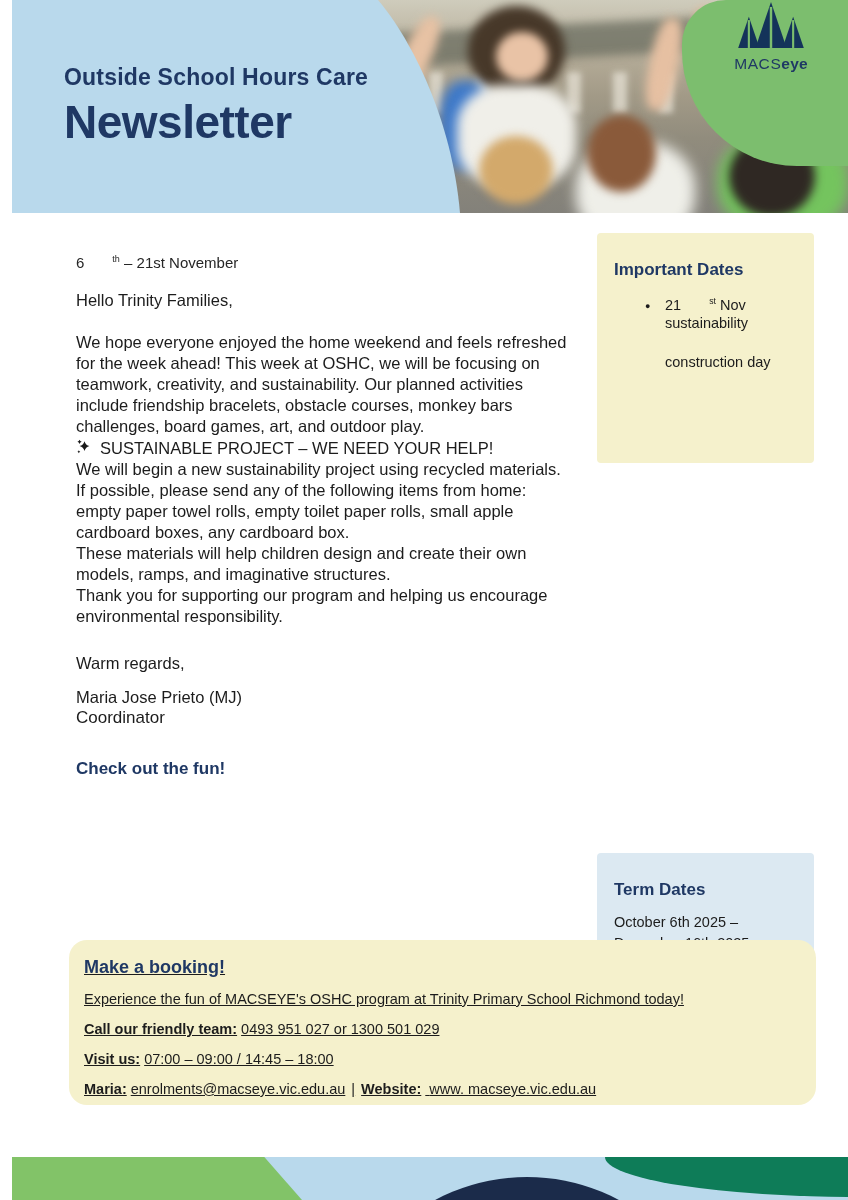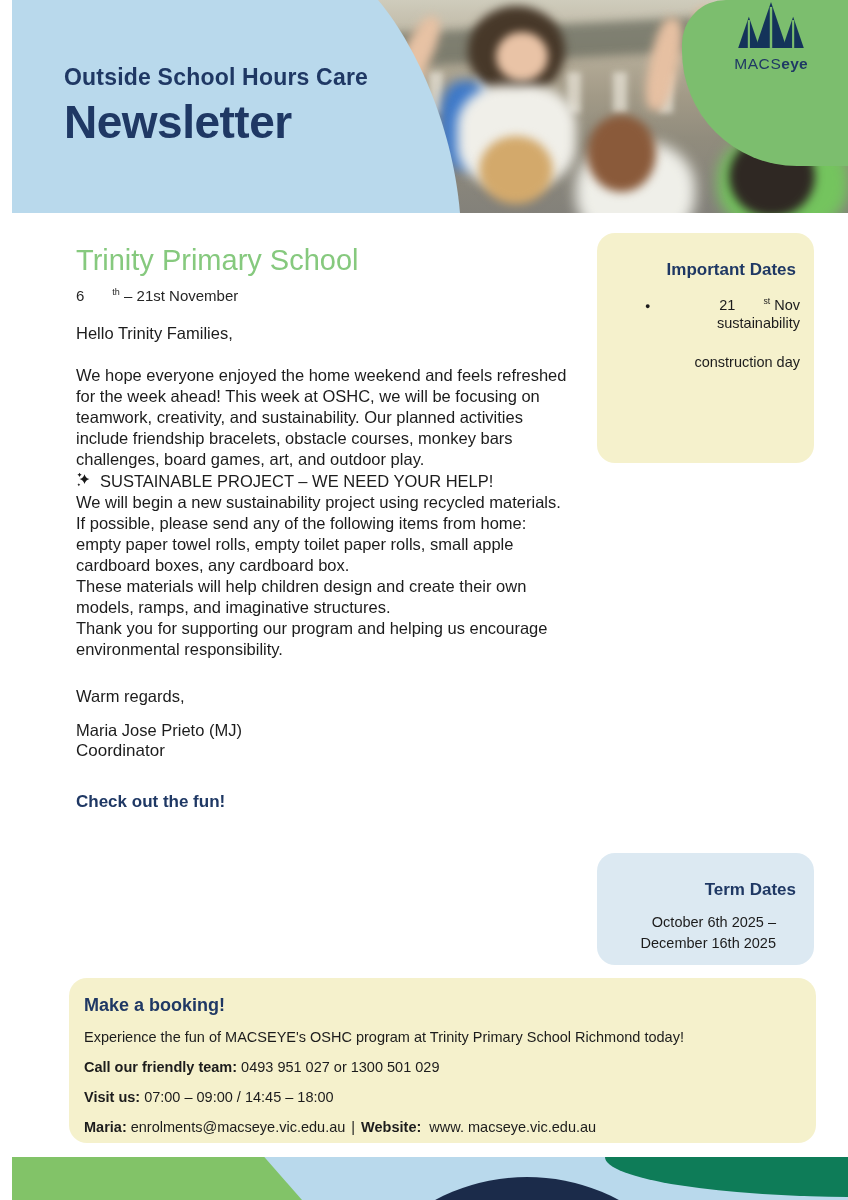--- a/index.html
+++ b/index.html
@@ -52,40 +52,40 @@
   .body-block{margin-top:22px;}
   .body-block p{font-size:16.5px;line-height:21px;margin:0;}
   .callout{display:flex;align-items:baseline;gap:7px;}
   .sparkle{position:relative;top:2px;flex:0 0 auto;}
   .regards{font-size:16.5px;margin-top:27px;}
   .sig-name{font-size:16.5px;margin-top:15px;}
   .sig-role{font-size:17px;line-height:21px;}
   .fun-line{margin-top:31px;font-size:17px;font-weight:700;color:var(--navy,#1f3864);}
 
   
-  .side-box{position:absolute;left:585px;width:217px;border-radius:18px;box-sizing:border-box;text-align:right;}
+  .side-box{position:absolute;left:585px;width:217px;border-radius:4px;box-sizing:border-box;}
   .box-dates{top:233px;height:230px;background:var(--pale-yellow,#f5f1cc);}
   .box-projects{top:497px;height:340px;background:var(--box-green,#d9e9d3);}
   .box-term{top:853px;height:112px;background:var(--box-blue,#dce9f2);}
   .side-box h2{font-size:17px;font-weight:700;color:var(--navy,#1f3864);margin:0;padding:24px 18px 0 17px;line-height:25px;}
   .box-projects h2{padding-top:22px;max-width:150px;}
   .bullet-item{position:relative;font-size:14.5px;line-height:17.5px;padding-left:68px;padding-right:14px;}
   .bullet-item::before{content:"●";position:absolute;left:48px;top:1px;font-size:9px;}
   .box-dates .bullet-item{margin-top:15px;padding-left:68px;}
   .box-dates .bullet-item::before{left:48px;}
   .id-line2{margin-top:22px;}
   .box-projects .bullet-item{margin-top:4px;padding-left:66px;}
   .box-projects .bullet-item::before{left:44px;}
   .box-projects .proj-list{margin-top:13px;}
   .box-projects .bullet-item span{display:inline-block;max-width:105px;}
   .term-text{font-size:14.5px;line-height:21px;margin:10px 18px 0 17px;max-width:162px;}
 
   
-  .booking{position:absolute;left:57px;top:978px;width:747px;height:165px;border-radius:18px;
-           background:var(--pale-yellow,#f5f1cc);box-sizing:border-box;padding:17px 20px 16px 15px;}
+  .booking{position:absolute;left:57px;top:940px;width:747px;height:165px;border-radius:18px;
+           background:var(--pale-yellow,#f5f1cc);box-sizing:border-box;padding:17px 20px 16px 15px;text-decoration:underline;}
   .bk-title{font-size:18px;font-weight:700;color:var(--navy,#1f3864);margin:0;}
   .bk-line{font-size:14.5px;line-height:18px;margin:12px 0 0 0;}
   .bk-line b{margin-right:4px;}
   .bk-sep{margin:0 6px;}
   .bk-link{color:inherit;text-decoration:none;}
 
   
   .footer{position:absolute;left:0;top:1157px;width:848px;height:43px;background:var(--header-blue,#b9d9ec);overflow:hidden;}
   .f-green-left{position:absolute;left:0;top:0;width:290px;height:43px;background:var(--footer-green,#82c368);
                 clip-path:polygon(0 0,87% 0,100% 100%,0 100%);}
@@ -138,21 +138,20 @@
         <line x1="77" y1="24" x2="77" y2="58" stroke="#7cbe6e" stroke-width="2.6"></line>
       </svg>
       <div class="wordmark">
         <span class="wm-plain">MACS</span><span class="wm-bold">eye</span>
       </div>
     </div>
     <div class="teal-sliver"></div>
   </div>
 
   <div class="main-col">
-    <h1 class="school-title">Trinity Primary School</h1>
 
     <div class="date-line"><span>6</span><sup>th</sup><span> – 21st November</span></div>
 
     <div class="greeting">Hello Trinity Families,</div>
 
     <div class="body-block">
       <p>We hope everyone enjoyed the home weekend and feels refreshed for the week ahead! This week at OSHC, we will be focusing on teamwork, creativity, and sustainability. Our planned activities include friendship bracelets, obstacle courses, monkey bars challenges, board games, art, and outdoor play.</p>
       <p class="callout">
         <svg class="sparkle" width="17" height="17" viewBox="0 0 24 24">
           <path d="M12 3 Q13.5 8.5 19 10 Q13.5 11.5 12 17 Q10.5 11.5 5 10 Q10.5 8.5 12 3 Z" fill="#1a1a1a"></path>

